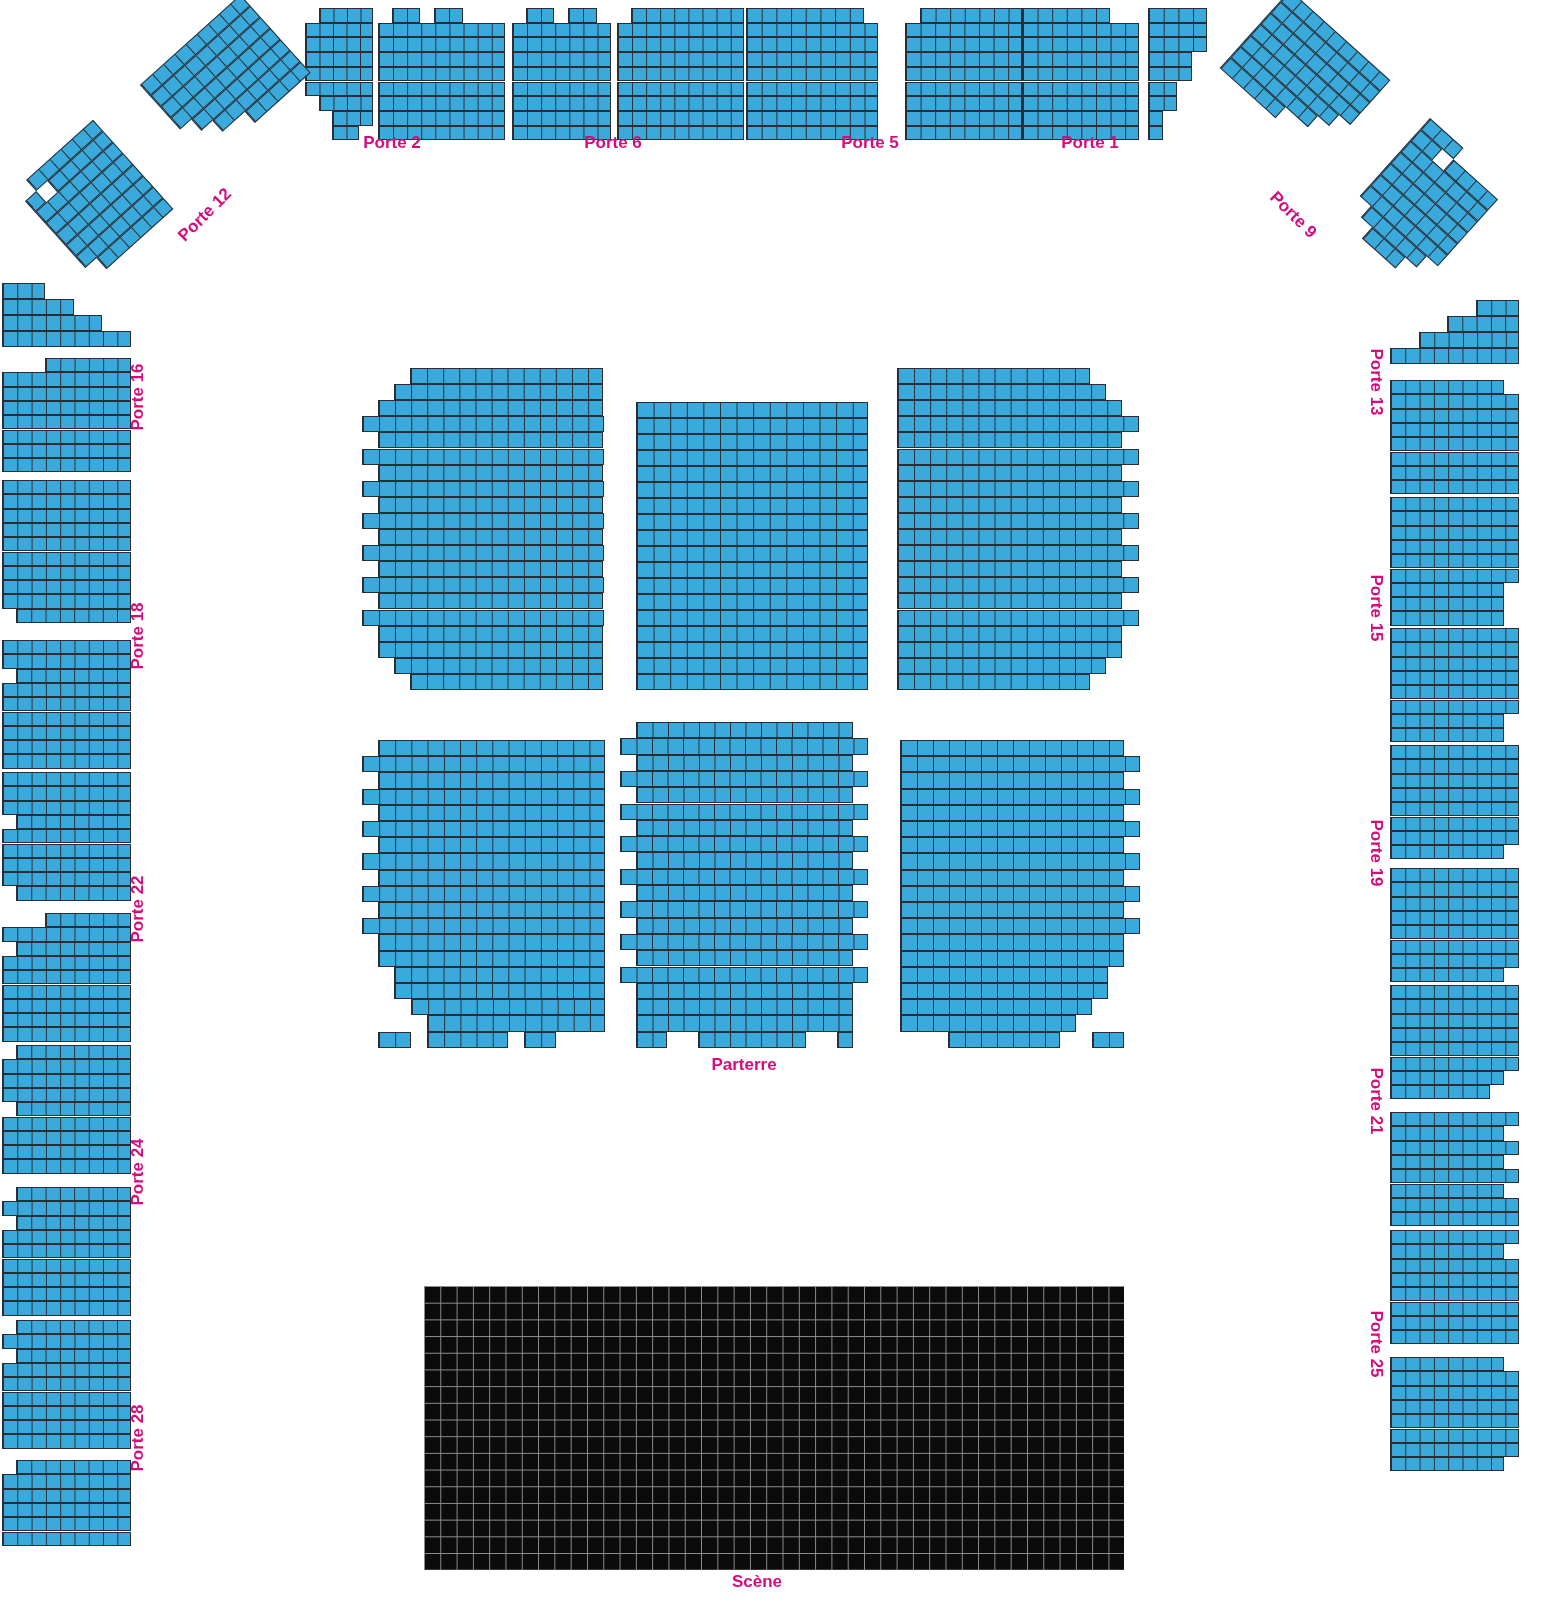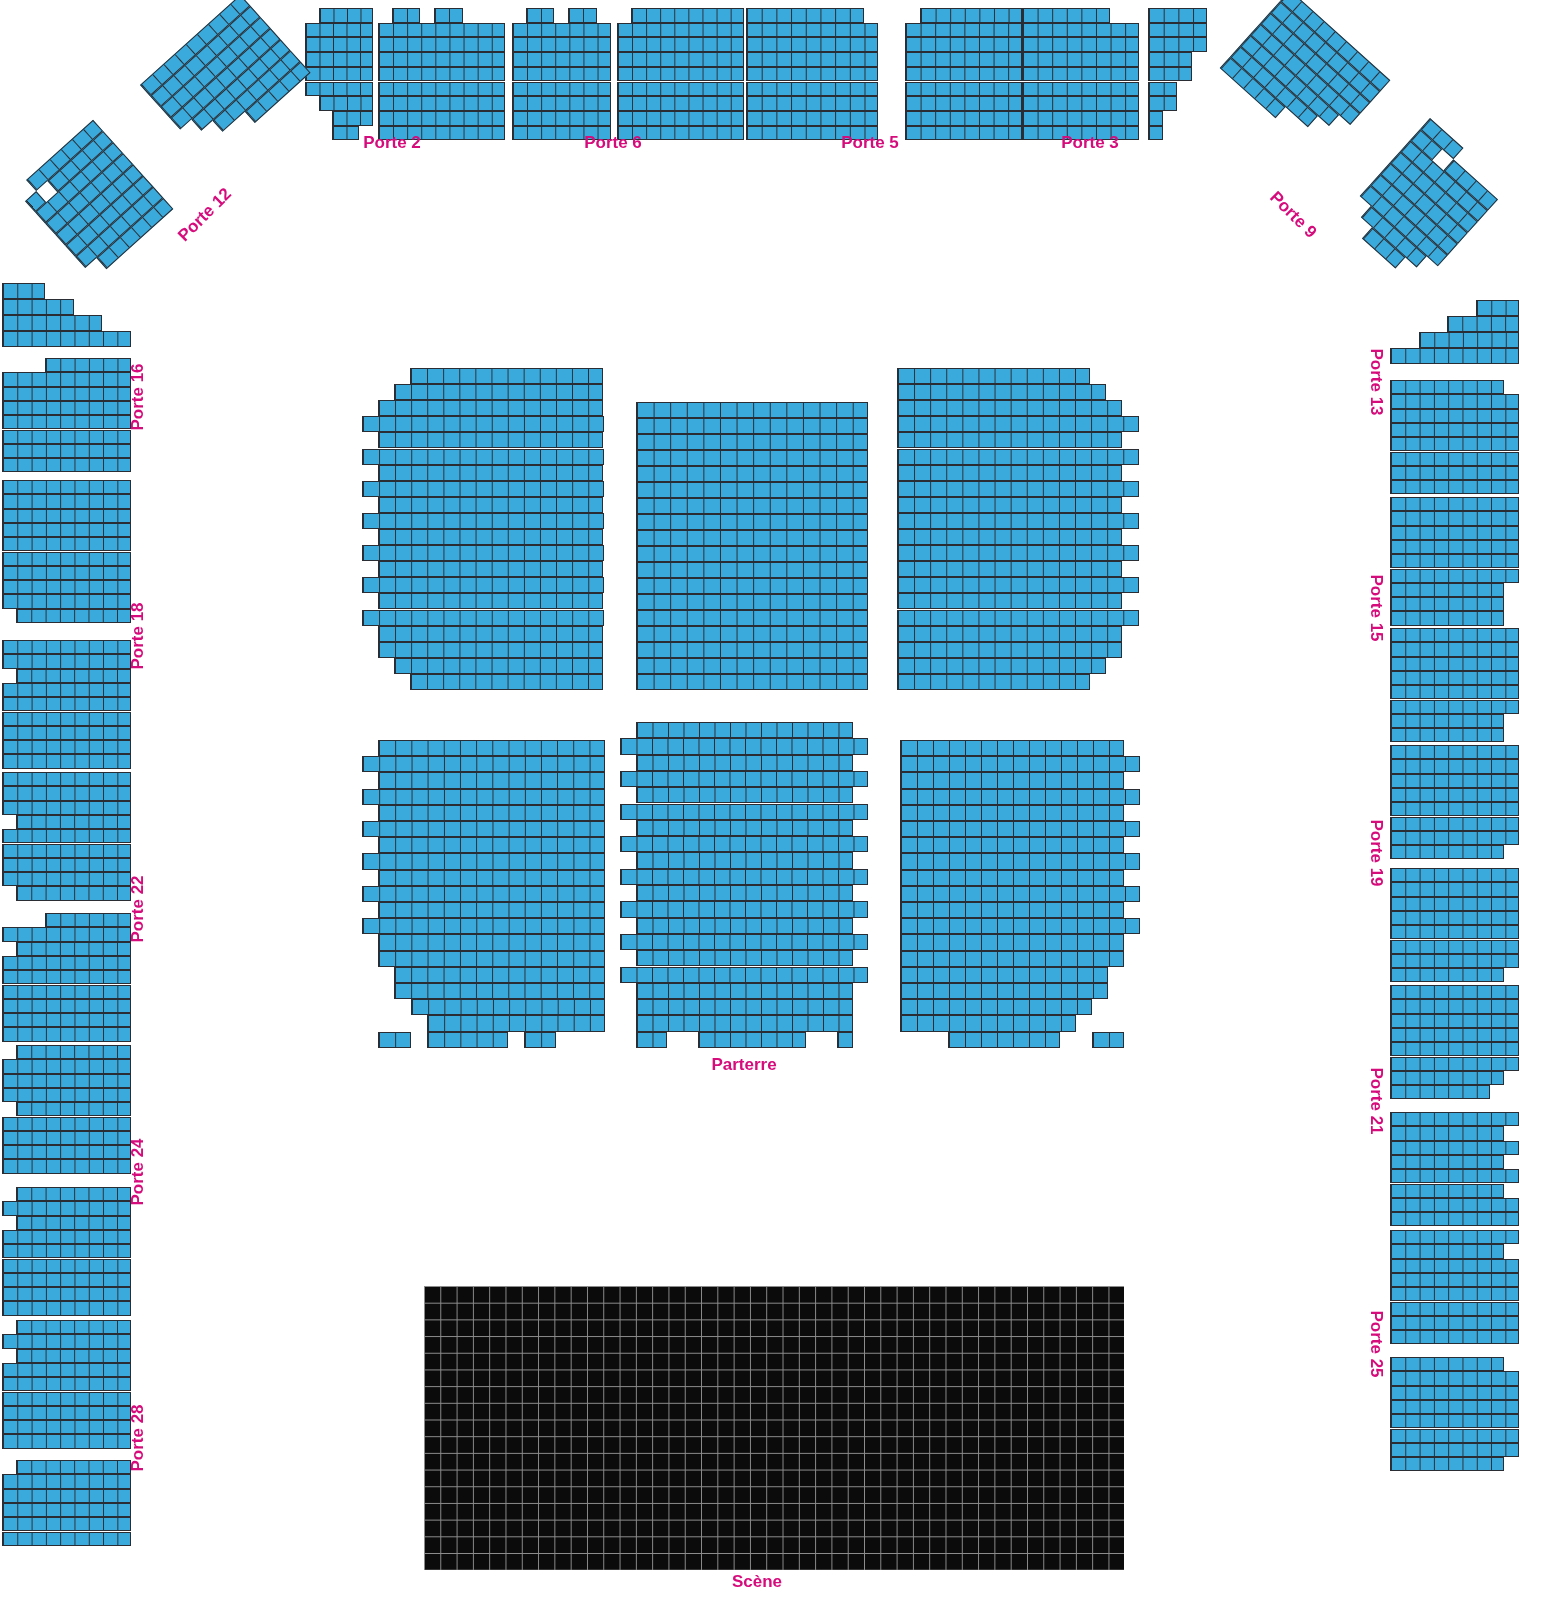--- a/index.html
+++ b/index.html
@@ -497,21 +497,21 @@
       <div class="seg" style="left: 0px; top: 226.8px; width: 208px; height: 16.2px; background-size: 16px 100%;"></div>
       <div class="seg" style="left: 0px; top: 243px; width: 208px; height: 16.2px; background-size: 16px 100%;"></div>
       <div class="seg" style="left: 0px; top: 259.2px; width: 192px; height: 16.2px; background-size: 16px 100%;"></div>
       <div class="seg" style="left: 0px; top: 275.4px; width: 176px; height: 16.2px; background-size: 16px 100%;"></div>
       <div class="seg" style="left: 48px; top: 291.6px; width: 112px; height: 16.2px; background-size: 16px 100%;"></div>
       <div class="seg" style="left: 192px; top: 291.6px; width: 32px; height: 16.2px; background-size: 16px 100%;"></div>
     </div>
     <div class="lbl" style="left: 392px; top: 143px; transform: translate(-50%, -50%) rotate(0deg);">Porte 2</div>
     <div class="lbl" style="left: 613px; top: 143px; transform: translate(-50%, -50%) rotate(0deg);">Porte 6</div>
     <div class="lbl" style="left: 870px; top: 143px; transform: translate(-50%, -50%) rotate(0deg);">Porte 5</div>
-    <div class="lbl" style="left: 1090px; top: 143px; transform: translate(-50%, -50%) rotate(0deg);">Porte 3</div>
+    <div class="lbl" style="left: 1090px; top: 143px; transform: translate(-50%, -50%) rotate(0deg);">Porte 1</div>
     <div class="lbl" style="left: 205px; top: 215px; transform: translate(-50%, -50%) rotate(-45deg);">Porte 12</div>
     <div class="lbl" style="left: 1293px; top: 215px; transform: translate(-50%, -50%) rotate(45deg);">Porte 9</div>
     <div class="lbl" style="left: 138px; top: 397px; transform: translate(-50%, -50%) rotate(-90deg);">Porte 16</div>
     <div class="lbl" style="left: 138px; top: 636px; transform: translate(-50%, -50%) rotate(-90deg);">Porte 18</div>
     <div class="lbl" style="left: 138px; top: 909px; transform: translate(-50%, -50%) rotate(-90deg);">Porte 22</div>
     <div class="lbl" style="left: 138px; top: 1172px; transform: translate(-50%, -50%) rotate(-90deg);">Porte 24</div>
     <div class="lbl" style="left: 138px; top: 1438px; transform: translate(-50%, -50%) rotate(-90deg);">Porte 28</div>
     <div class="lbl" style="left: 1376px; top: 382px; transform: translate(-50%, -50%) rotate(90deg);">Porte 13</div>
     <div class="lbl" style="left: 1376px; top: 608px; transform: translate(-50%, -50%) rotate(90deg);">Porte 15</div>
     <div class="lbl" style="left: 1376px; top: 853px; transform: translate(-50%, -50%) rotate(90deg);">Porte 19</div>

